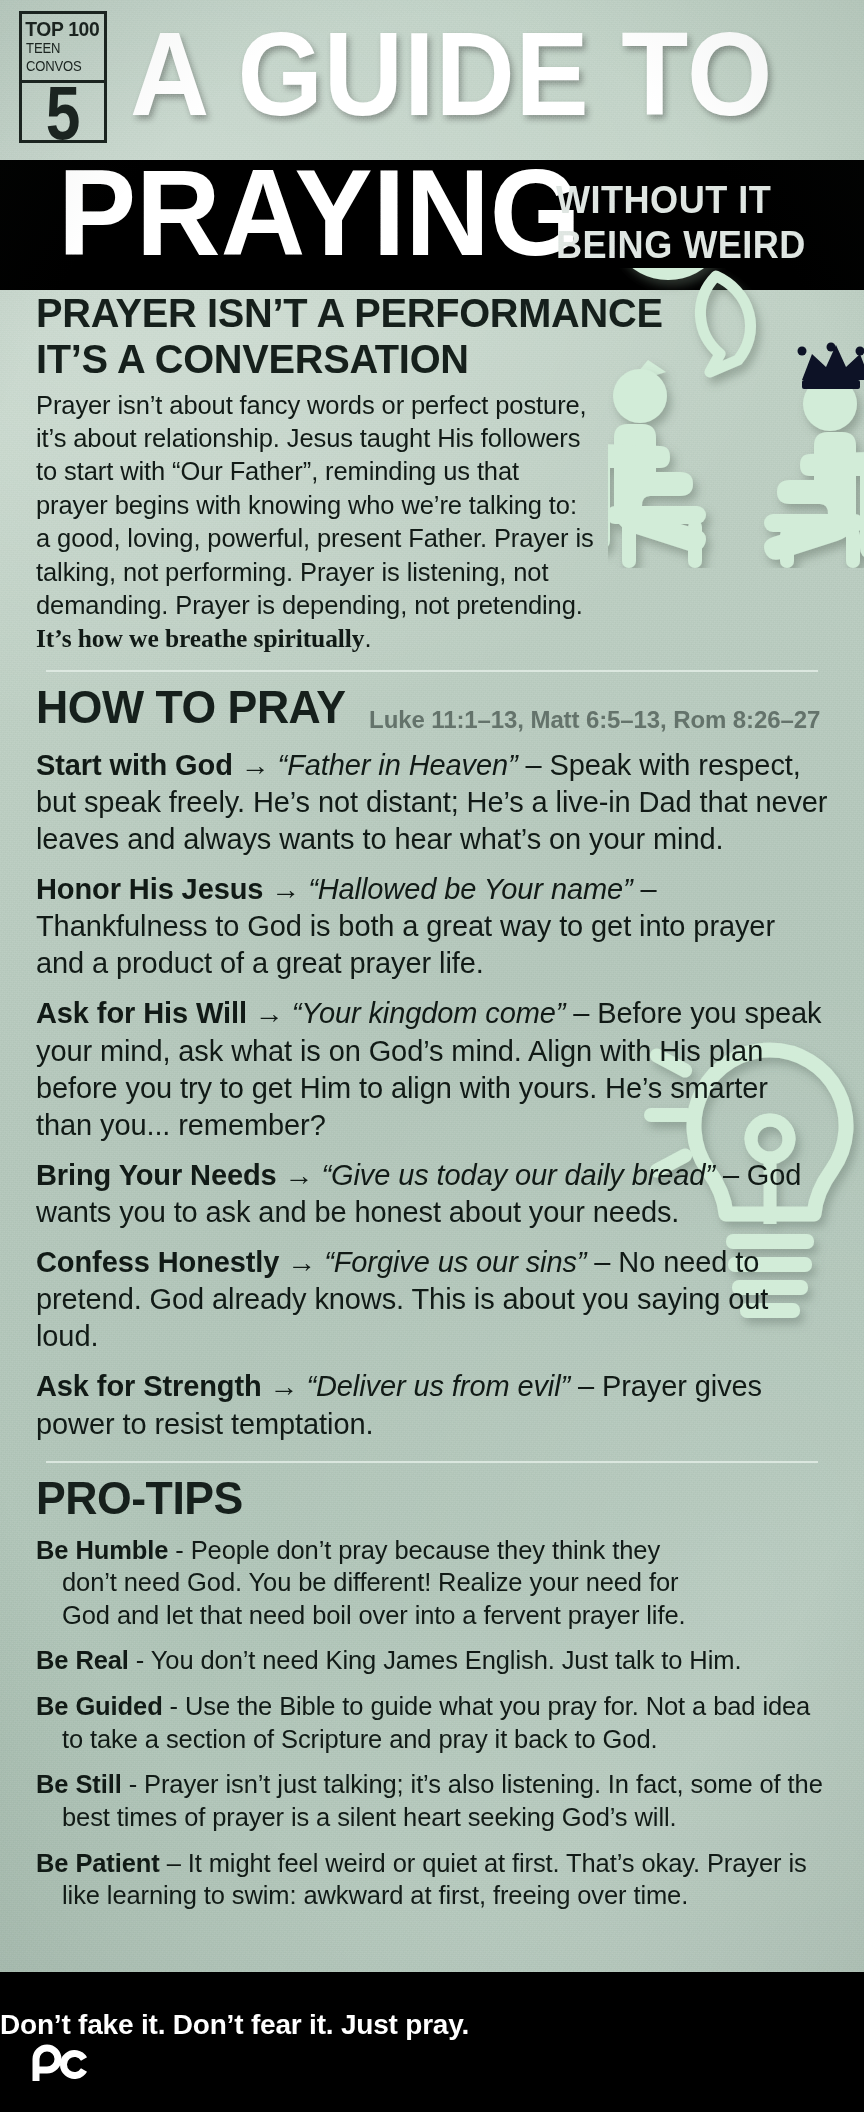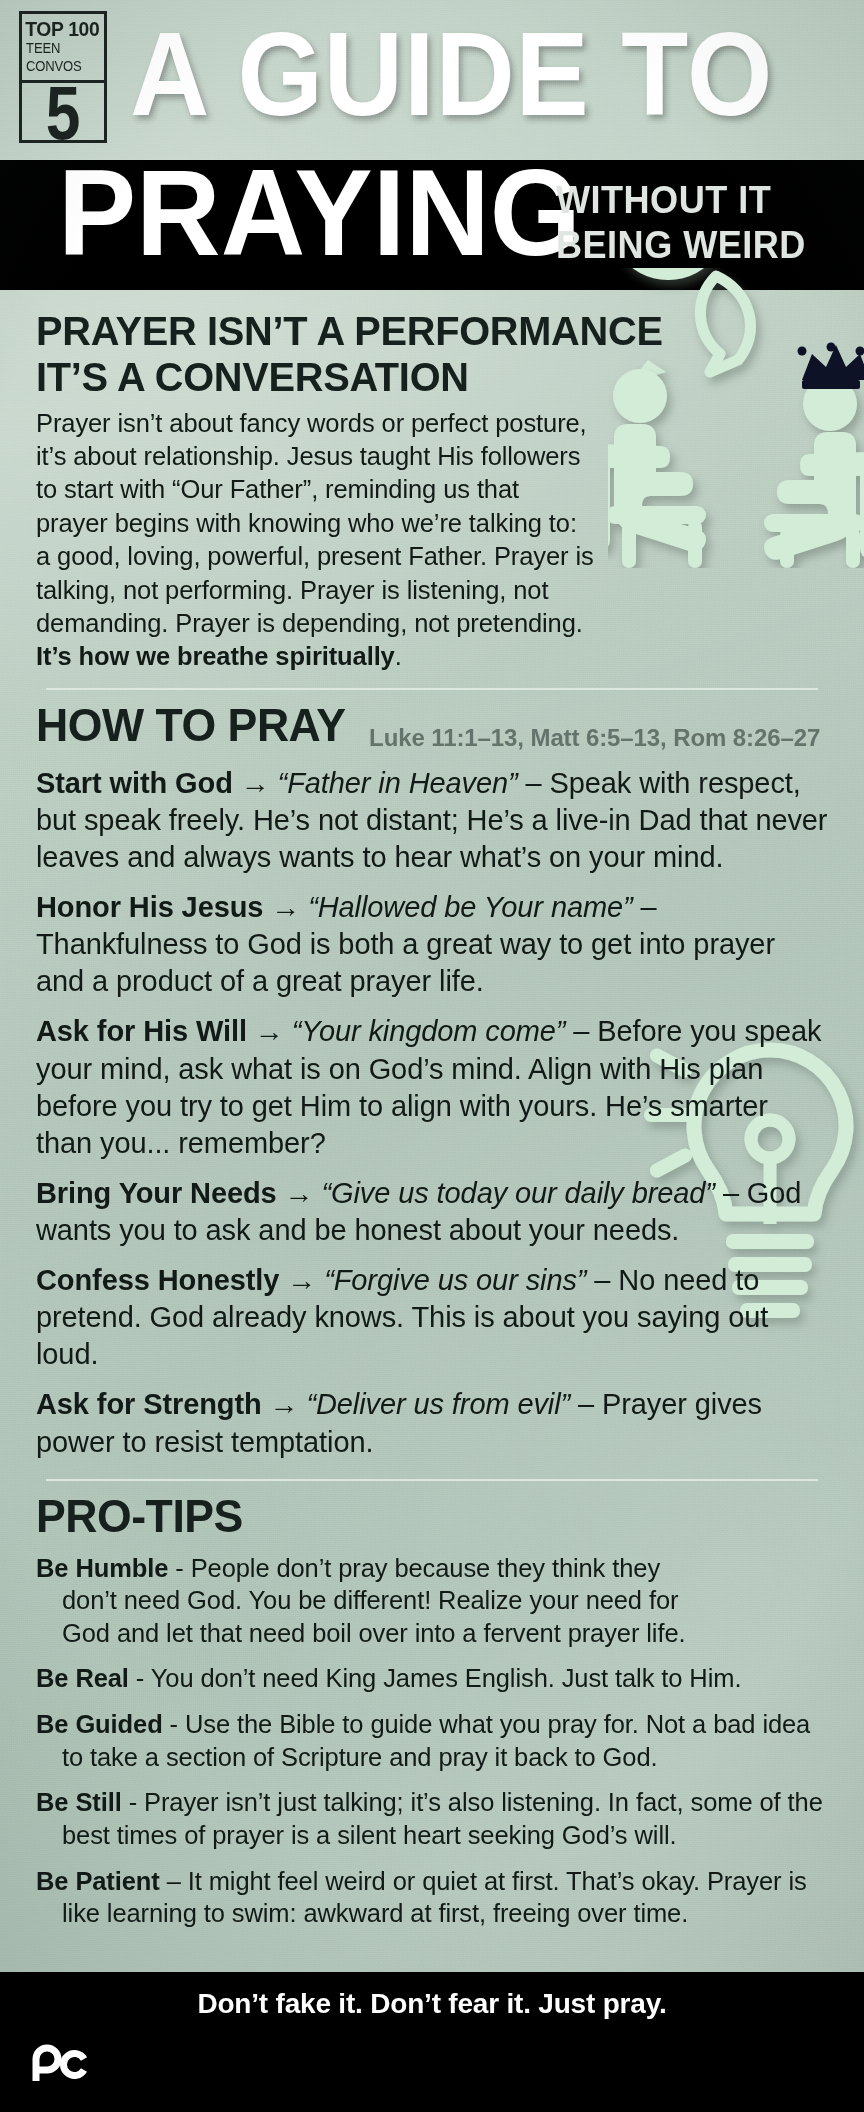--- a/index.html
+++ b/index.html
@@ -156,21 +156,21 @@
   }
   .intro {
     margin: 6px 0 0;
     width: 560px;
     font-family: "Liberation Sans Narrow", "Liberation Sans", sans-serif;
     font-size: 25.5px;
     line-height: 1.31;
     color: #111a16;
     letter-spacing: -0.1px;
   }
-  .intro b { font-weight: 700; }
+  .intro b { font-weight: 700; font-family: Liberation Serif, serif; }
 
   hr.div {
     border: none;
     border-top: 2px solid #e2ece5;
     margin: 14px 10px 10px 10px;
     opacity: .85;
   }
 
   .head-row {
     display: flex;
@@ -228,22 +228,21 @@
 
   
   .footer {
     position: absolute;
     left: 0; right: 0; bottom: 0;
     height: 140px;
     background: #000;
     z-index: 5;
   }
   .foot-tag {
-    text-align: center;
-    padding-top: 16px;
+    padding-top: 37px;
     font-family: "Liberation Sans Narrow", "Liberation Sans", sans-serif;
     font-weight: 700;
     font-size: 28px;
     color: #ffffff;
     letter-spacing: -0.2px;
   }
   .pc-logo {
     position: absolute;
     left: 26px; bottom: 26px;
   }
@@ -364,21 +363,21 @@
 
         <rect x="6" y="18" width="46" height="14" rx="7" fill="#d2ecd8" transform="rotate(28 29 25)"></rect>
         <rect x="2" y="70" width="50" height="14" rx="7" fill="#d2ecd8"></rect>
         <rect x="6" y="118" width="46" height="14" rx="7" fill="#d2ecd8" transform="rotate(-28 29 125)"></rect>
       </g>
     </svg>
   </div>
 
   <div class="content">
 
-    <div style="padding-top:18px">
+    <div style="">
       <h2 class="sec-head">
         <span>PRAYER ISN’T A PERFORMANCE</span><br>
         <span>IT’S A CONVERSATION</span>
       </h2>
       <p class="intro"><span>Prayer isn’t about fancy words or perfect posture, it’s about relationship. Jesus taught His followers to start with “Our Father”, reminding us that prayer begins with knowing who we’re talking to: a good, loving, powerful, present Father. Prayer is talking, not performing. Prayer is listening, not demanding. Prayer is depending, not pretending. </span><b>It’s how we breathe spiritually</b><span>.</span></p>
     </div>
 
     <hr class="div">
 
     <div>

